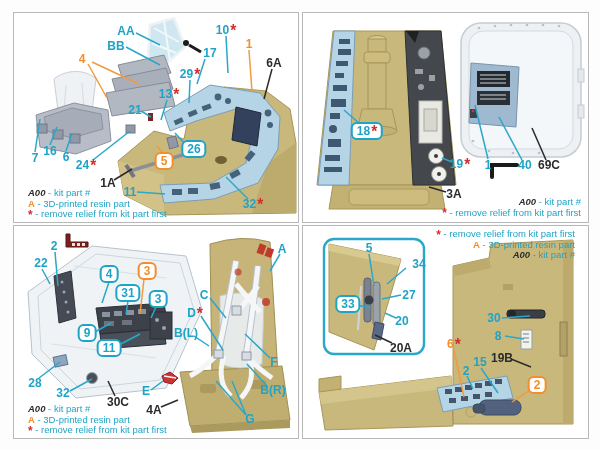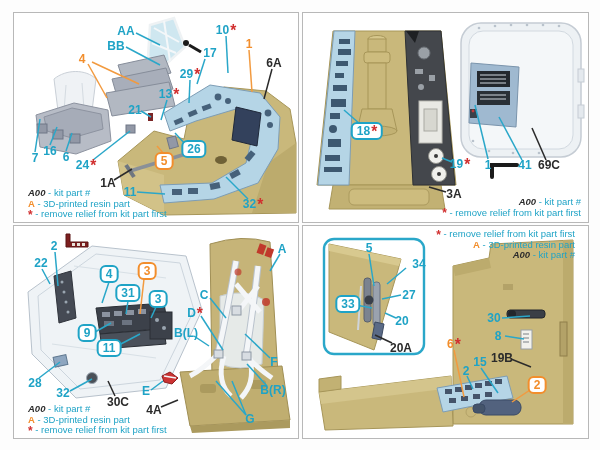--- a/index.html
+++ b/index.html
@@ -202,21 +202,21 @@
       <line class="ln-k" x1="143" y1="179" x2="126" y2="174"></line>
       <line class="ln-c" x1="185" y1="146" x2="172" y2="92"></line>
       <line class="ln-c" x1="219" y1="147" x2="196" y2="104"></line>
       <line class="ln-k" x1="243" y1="147" x2="229" y2="115"></line>
     </g>
   </svg>
   <div class="lbl c b" style="left:64px;top:118px"><span>18</span><span class="st">*</span></div>
   <div class="lbl c" style="left:157px;top:151px"><span>19</span><span class="st">*</span></div>
   <div class="lbl k" style="left:151px;top:181px"><span>3A</span></div>
   <div class="lbl c" style="left:185px;top:152px"><span>1</span></div>
-  <div class="lbl c" style="left:222px;top:152px"><span>41</span></div>
+  <div class="lbl c" style="left:222px;top:152px"><span>40</span></div>
   <div class="lbl k" style="left:246px;top:152px"><span>69C</span></div>
   <div class="legend right" style="right:7px;top:184px">
     <div><span class="lgp k">A00</span> <span class="lgt">- kit part #</span></div>
     <div><span class="lgp r">*</span> <span class="lgt">- remove relief from kit part first</span></div>
   </div>
 </div>
 
 <div class="panel" id="p-bl">
   <svg class="art" viewBox="0 0 284 212">
 

